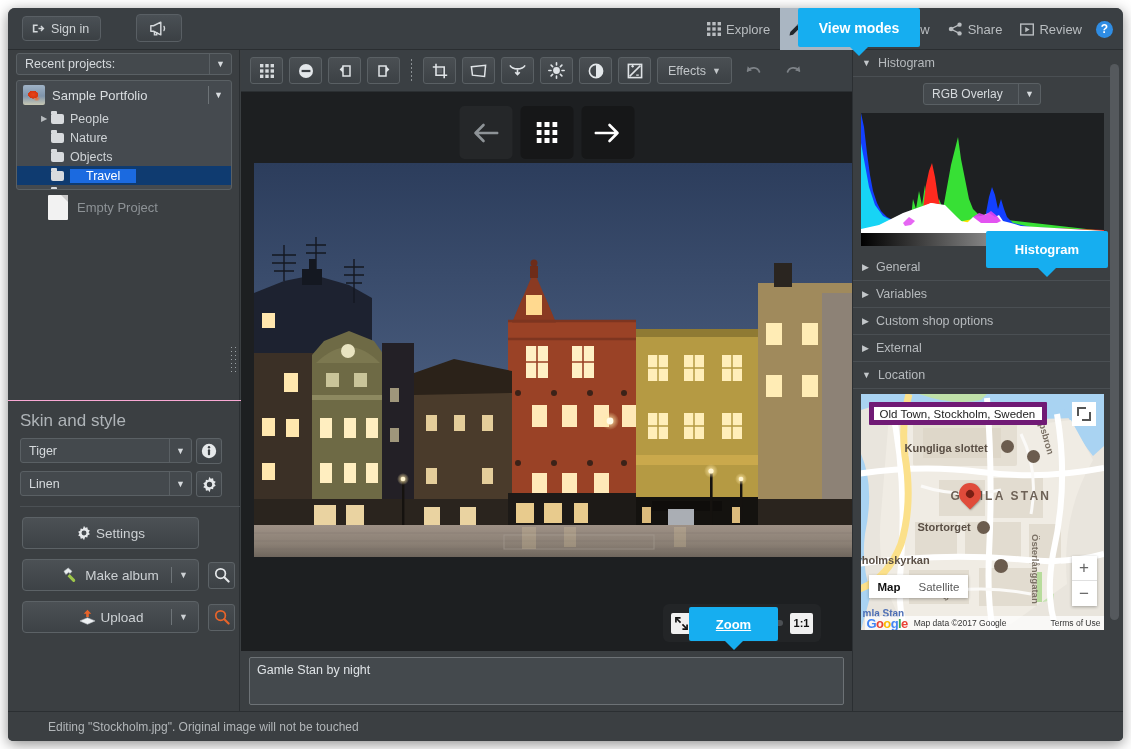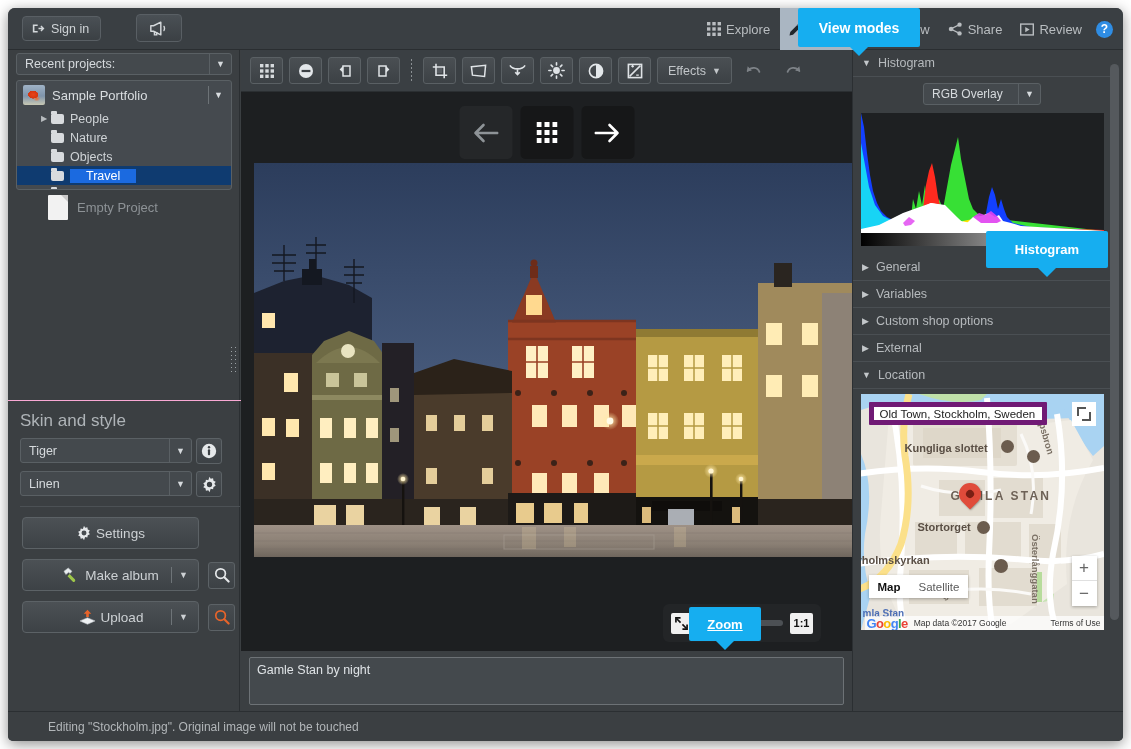--- a/index.html
+++ b/index.html
@@ -84,21 +84,21 @@
     z-index: 60;
   }
   .callout::after {
     content: ""; position: absolute; bottom: -9px; left: 50%;
     margin-left: -9px; border-left: 9px solid transparent;
     border-right: 9px solid transparent; border-top: 9px solid #16aef0;
   }
   #callout-viewmodes { left: 790px; top: 0px; width: 122px; height: 39px; }
   #callout-histogram { left: 978px; top: 181px; width: 122px; height: 37px; font-size: 13px; }
   #callout-geotag   { left: 928px; top: 413px; width: 122px; height: 37px; font-size: 13px; }
-  #callout-zoom     { left: 681px; top: 557px; width: 72px; height: 34px; font-size: 13px; text-decoration: underline; }
+  #callout-zoom     { left: 681px; top: 557px; width: 89px; height: 34px; font-size: 13px; text-decoration: underline; }
 
   
   .body { position: relative; height: 661px; background: #3b3f42; }
 
   
   .leftpanel {
     position: absolute; left: 0; top: 0; width: 232px; height: 661px;
     background: #3b3f42; border-right: 1px solid #2b2f32;
   }
   .recent-row { position: absolute; left: 8px; top: 3px; width: 216px; height: 22px; }

